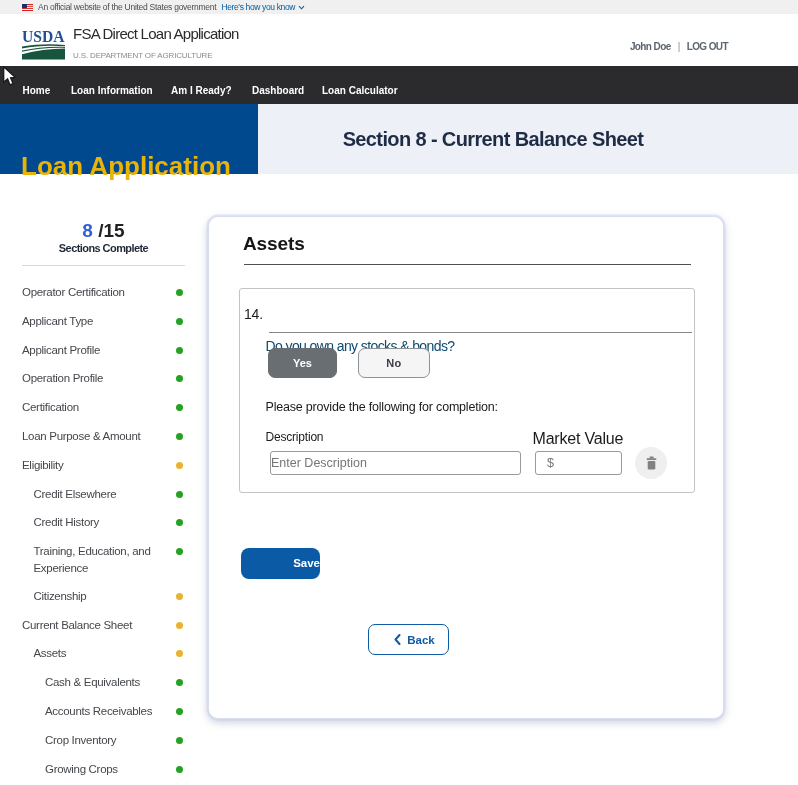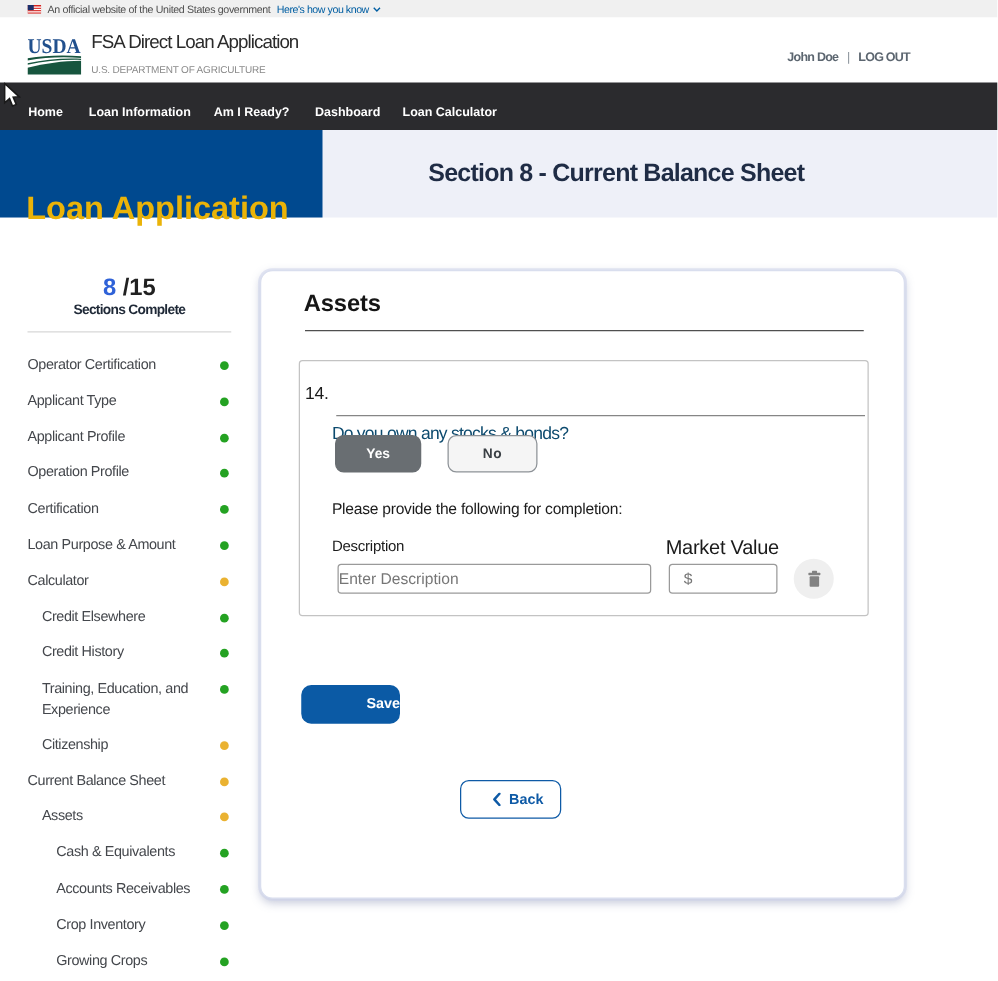--- a/index.html
+++ b/index.html
@@ -119,21 +119,21 @@
 <div class="sitem" style="left:22.0px; top:312.8px;">Applicant Type</div>
 <div class="dot g" style="top:317.8px;"></div>
 <div class="sitem" style="left:22.0px; top:341.6px;">Applicant Profile</div>
 <div class="dot g" style="top:346.6px;"></div>
 <div class="sitem" style="left:22.0px; top:370.4px;">Operation Profile</div>
 <div class="dot g" style="top:375.4px;"></div>
 <div class="sitem" style="left:22.0px; top:399.2px;">Certification</div>
 <div class="dot g" style="top:404.2px;"></div>
 <div class="sitem" style="left:22.0px; top:428.0px;">Loan Purpose &amp; Amount</div>
 <div class="dot g" style="top:433.0px;"></div>
-<div class="sitem" style="left:22.0px; top:456.8px;">Calculator</div>
+<div class="sitem" style="left:22.0px; top:456.8px;">Eligibility</div>
 <div class="dot y" style="top:461.8px;"></div>
 <div class="sitem" style="left:33.5px; top:485.6px;">Credit Elsewhere</div>
 <div class="dot g" style="top:490.6px;"></div>
 <div class="sitem" style="left:33.5px; top:514.4px;">Credit History</div>
 <div class="dot g" style="top:519.4px;"></div>
 <div class="sitem" style="left:33.5px; top:543.2px;">Training, Education, and<br>Experience</div>
 <div class="dot g" style="top:548.2px;"></div>
 <div class="sitem" style="left:33.5px; top:587.8px;">Citizenship</div>
 <div class="dot y" style="top:592.8px;"></div>
 <div class="sitem" style="left:22.0px; top:616.6px;">Current Balance Sheet</div>

